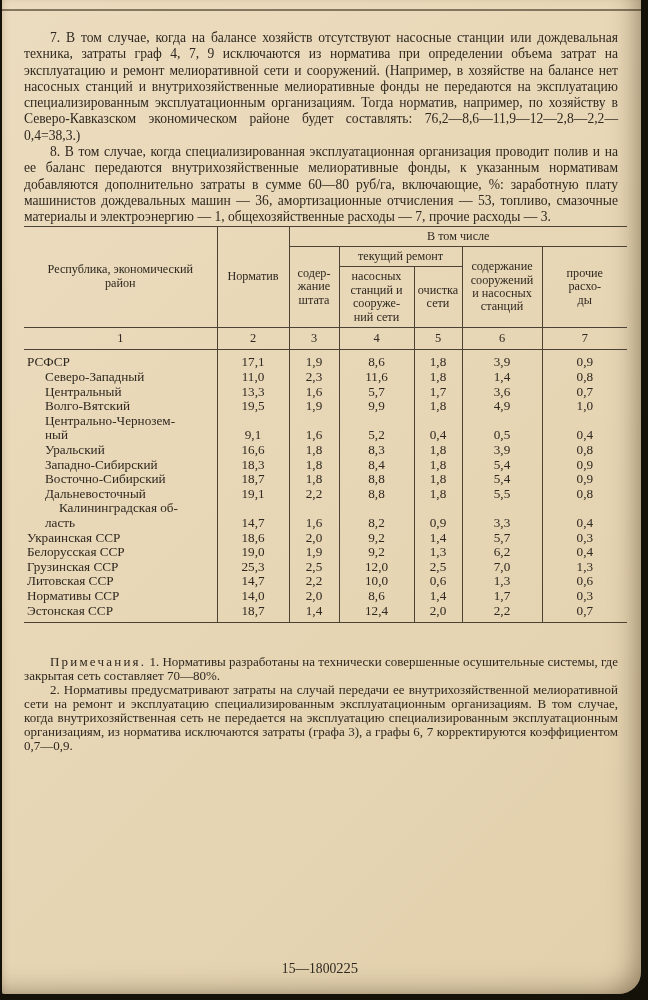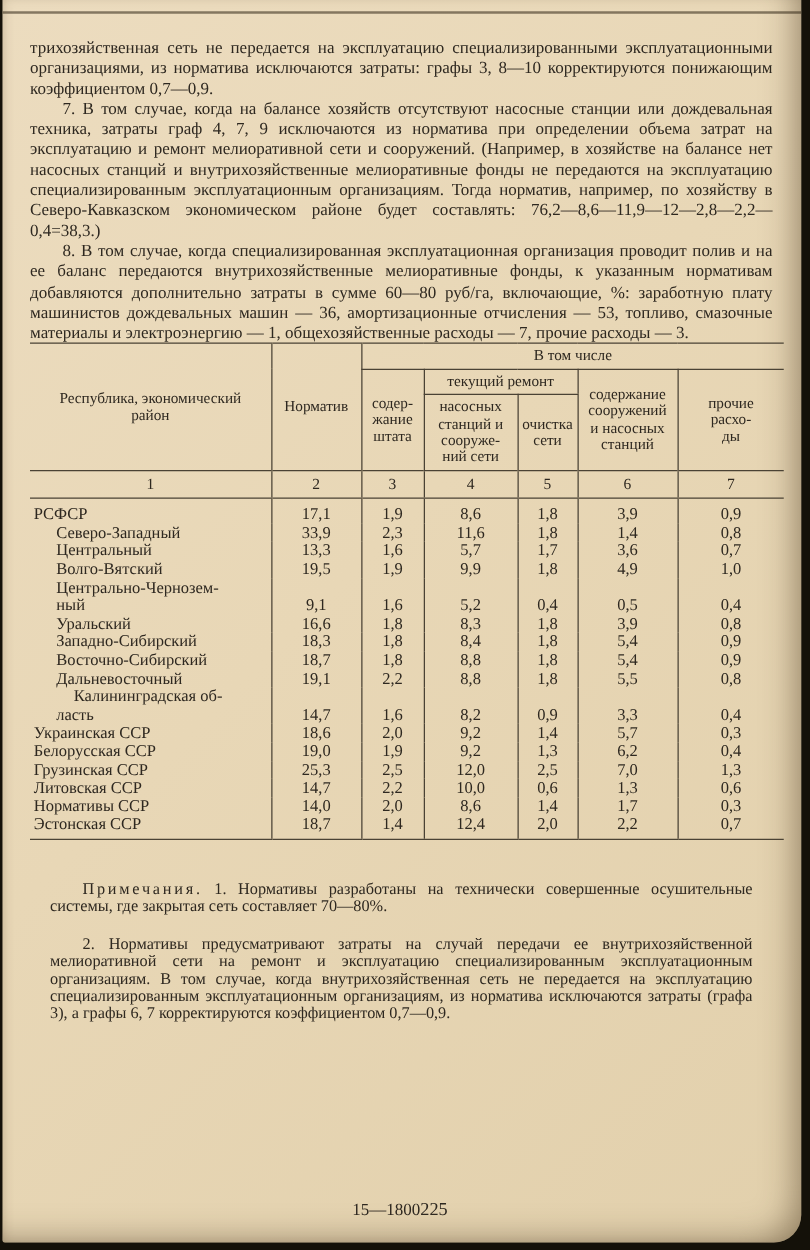--- a/index.html
+++ b/index.html
@@ -92,21 +92,21 @@
   .norm-table td.name{
     white-space:pre-line;
     text-align:left;
   }
   .norm-table td.ind0{padding-left:3px;}
   .norm-table td.ind1{padding-left:21px;}
   .norm-table td.hang{text-indent:14px;}
   .norm-table td.val{text-align:center;}
   .notes{margin-top:32px;}
   .note{
-    margin:16px;
+    margin:0;
     font-size:13px;
     line-height:13.9px;
     text-align:justify;
     text-indent:26px;
     hyphens:auto;
   }
   .sperr{letter-spacing:2.2px;}
   .footer{
     position:absolute;
     left:22px;right:25px;bottom:17px;
@@ -117,21 +117,20 @@
   }
   .pagenum{font-weight:normal;font-size:14.6px;}
 </style>
 </head>
 <body>
 
 <div class="paper">
   <div class="scan-line"></div>
   <div class="content">
 
-    <p class="body-par no-indent">трихозяйственная сеть не передается на эксплуатацию специализированными эксплуатационными организациями, из норматива исключаются затраты: графы 3, 8—10 корректируются понижающим коэффициентом 0,7—0,9.</p>
     <p class="body-par">7. В том случае, когда на балансе хозяйств отсутствуют насосные станции или дождевальная техника, затраты граф 4, 7, 9 исключаются из норматива при определении объема затрат на эксплуатацию и ремонт мелиоративной сети и сооружений. (Например, в хозяйстве на балансе нет насосных станций и внутрихозяйственные мелиоративные фонды не передаются на эксплуатацию специализированным эксплуатационным организациям. Тогда норматив, например, по хозяйству в Северо-Кавказском экономическом районе будет составлять: 76,2—8,6—11,9—12—2,8—2,2—0,4=38,3.)</p>
     <p class="body-par">8. В том случае, когда специализированная эксплуатационная организация проводит полив и на ее баланс передаются внутрихозяйственные мелиоративные фонды, к указанным нормативам добавляются дополнительно затраты в сумме 60—80 руб/га, включающие, %: заработную плату машинистов дождевальных машин — 36, амортизационные отчисления — 53, топливо, смазочные материалы и электроэнергию — 1, общехозяйственные расходы — 7, прочие расходы — 3.</p>
 
 
     <table class="norm-table">
       <colgroup>
         <col style="width:193px">
         <col style="width:72px">
         <col style="width:50px">
         <col style="width:75px">
@@ -182,21 +181,21 @@
             <td class="name ind0">РСФСР</td>
             <td class="val bl">17,1</td>
             <td class="val bl">1,9</td>
             <td class="val bl">8,6</td>
             <td class="val bl">1,8</td>
             <td class="val bl">3,9</td>
             <td class="val bl">0,9</td>
           </tr>
           <tr>
             <td class="name ind1">Северо-Западный</td>
-            <td class="val bl">33,9</td>
+            <td class="val bl">11,0</td>
             <td class="val bl">2,3</td>
             <td class="val bl">11,6</td>
             <td class="val bl">1,8</td>
             <td class="val bl">1,4</td>
             <td class="val bl">0,8</td>
           </tr>
           <tr>
             <td class="name ind1">Центральный</td>
             <td class="val bl">13,3</td>
             <td class="val bl">1,6</td>

